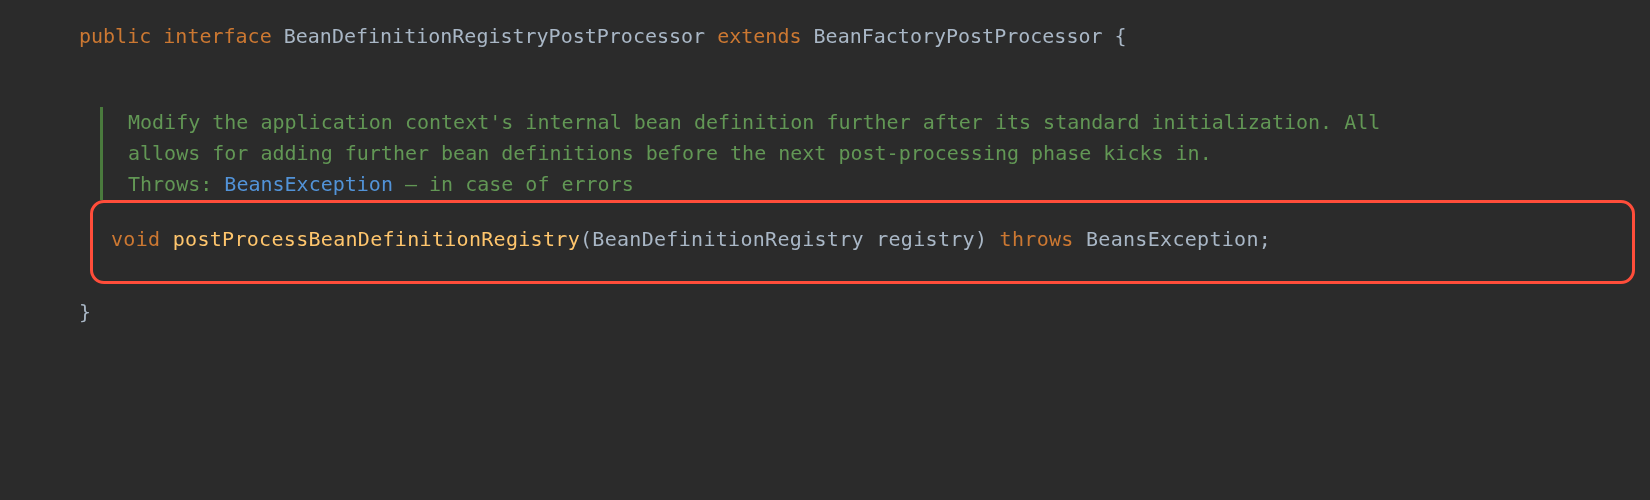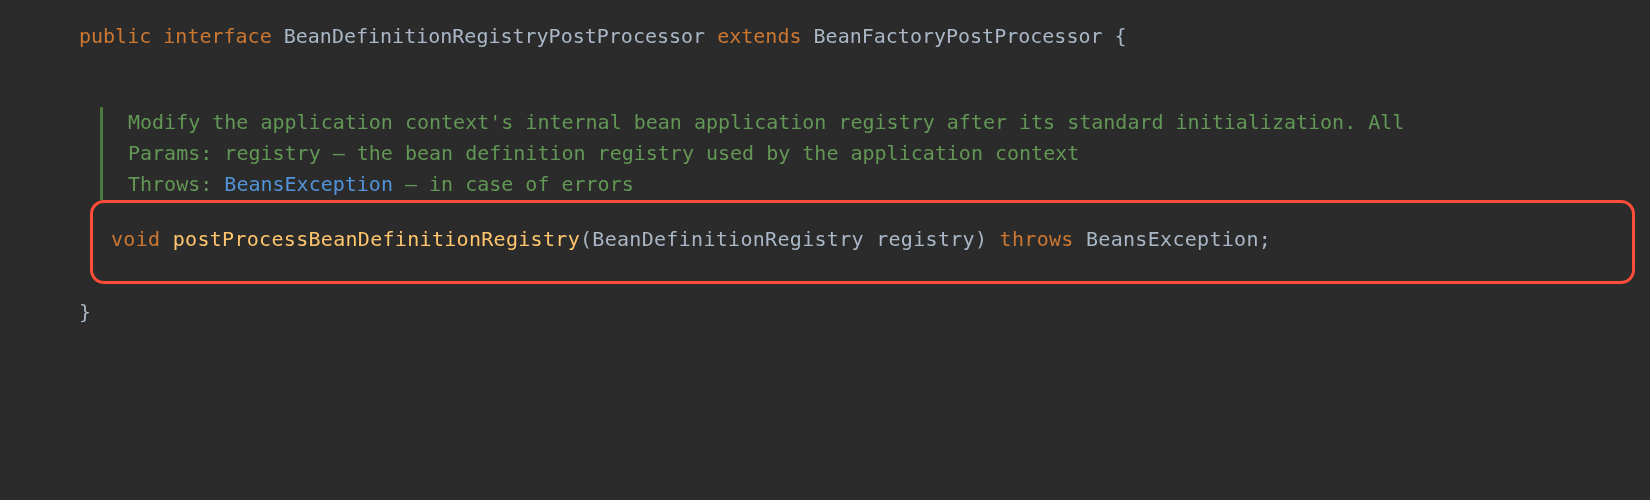--- a/index.html
+++ b/index.html
@@ -68,22 +68,22 @@
     .closing-brace {
       margin-top: 12px;
     }
   </style>
 </head>
 <body>
 
 <div class="code-line"><span class="keyword">public</span> <span class="keyword">interface</span> <span class="interface-name">BeanDefinitionRegistryPostProcessor</span> <span class="keyword">extends</span> <span class="interface-name">BeanFactoryPostProcessor</span> <span class="brace">{</span></div>
 
 <div class="javadoc-block">
-  <div class="javadoc-text">Modify the application context's internal bean application registry after its standard initialization. All</div>
-  <div class="javadoc-text"><span class="javadoc-tag">Params:</span><span> registry – the bean definition registry used by the application context</span></div>
+  <div class="javadoc-text">Modify the application context's internal bean definition further after its standard initialization. All</div>
+  <div class="javadoc-text">allows for adding further bean definitions before the next post-processing phase kicks in.</div>
   <div class="javadoc-text"><span class="javadoc-tag">Throws:</span> <span class="javadoc-link">BeansException</span><span> – in case of errors</span></div>
 </div>
 
 <div class="highlight-box">
   <div class="method-signature"><span class="keyword">void</span> <span class="method-name">postProcessBeanDefinitionRegistry</span><span class="paren">(</span><span>BeanDefinitionRegistry</span> <span>registry</span><span class="paren">)</span> <span class="keyword">throws</span> <span>BeansException</span><span>;</span></div>
 </div>
 
 <div class="code-line closing-brace"><span class="brace">}</span></div>
 
 </body></html>

